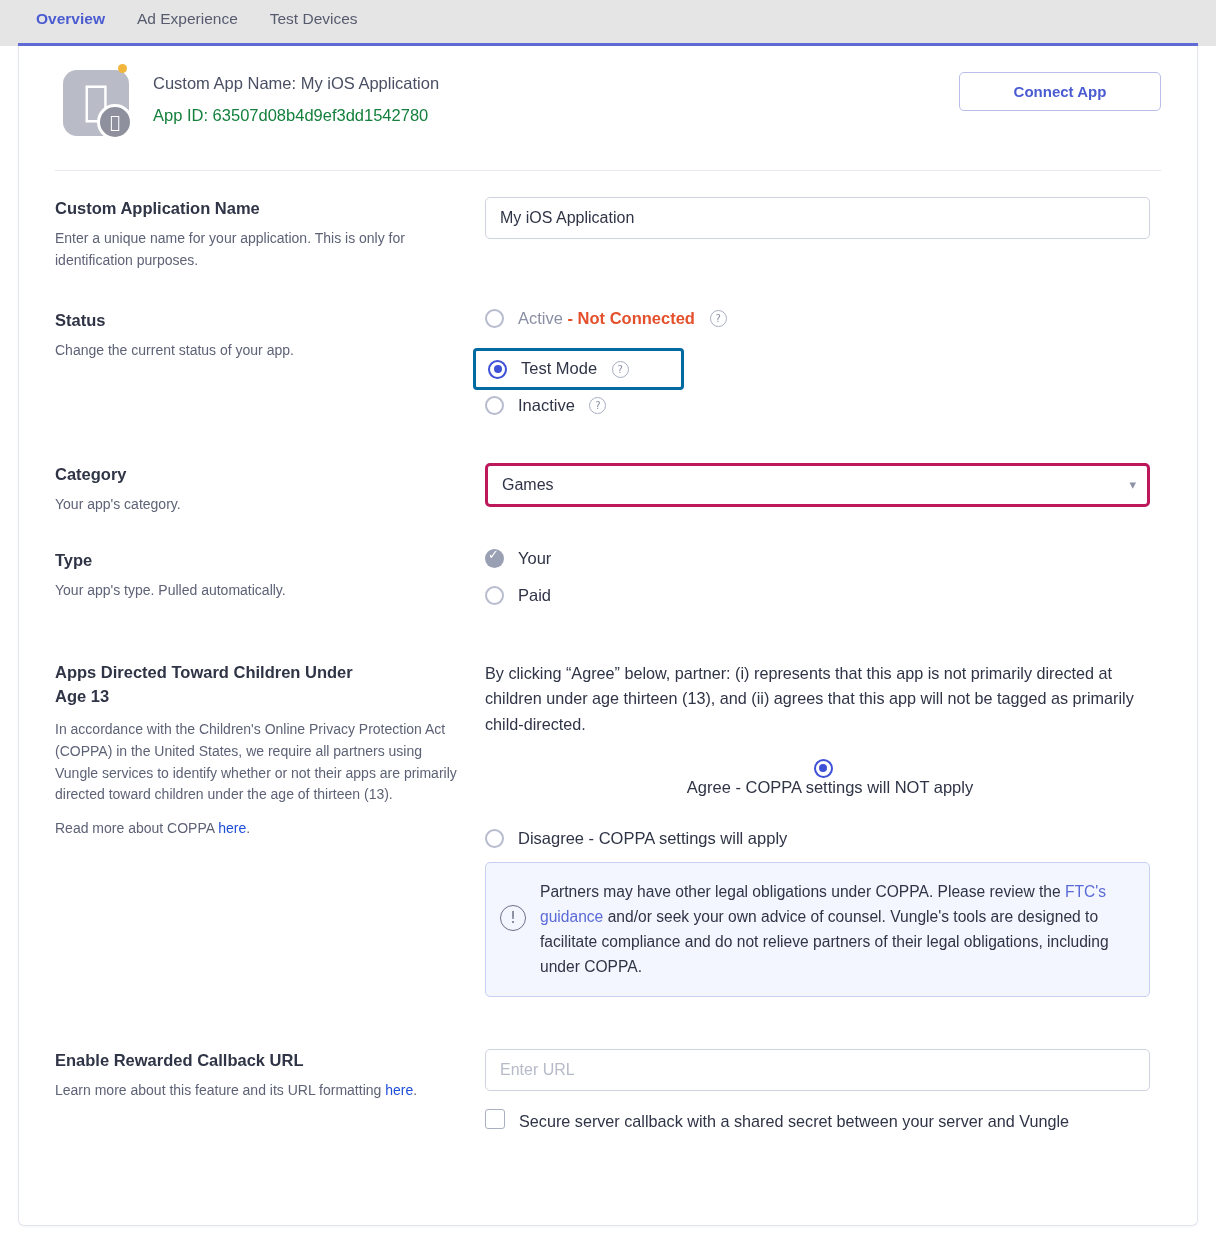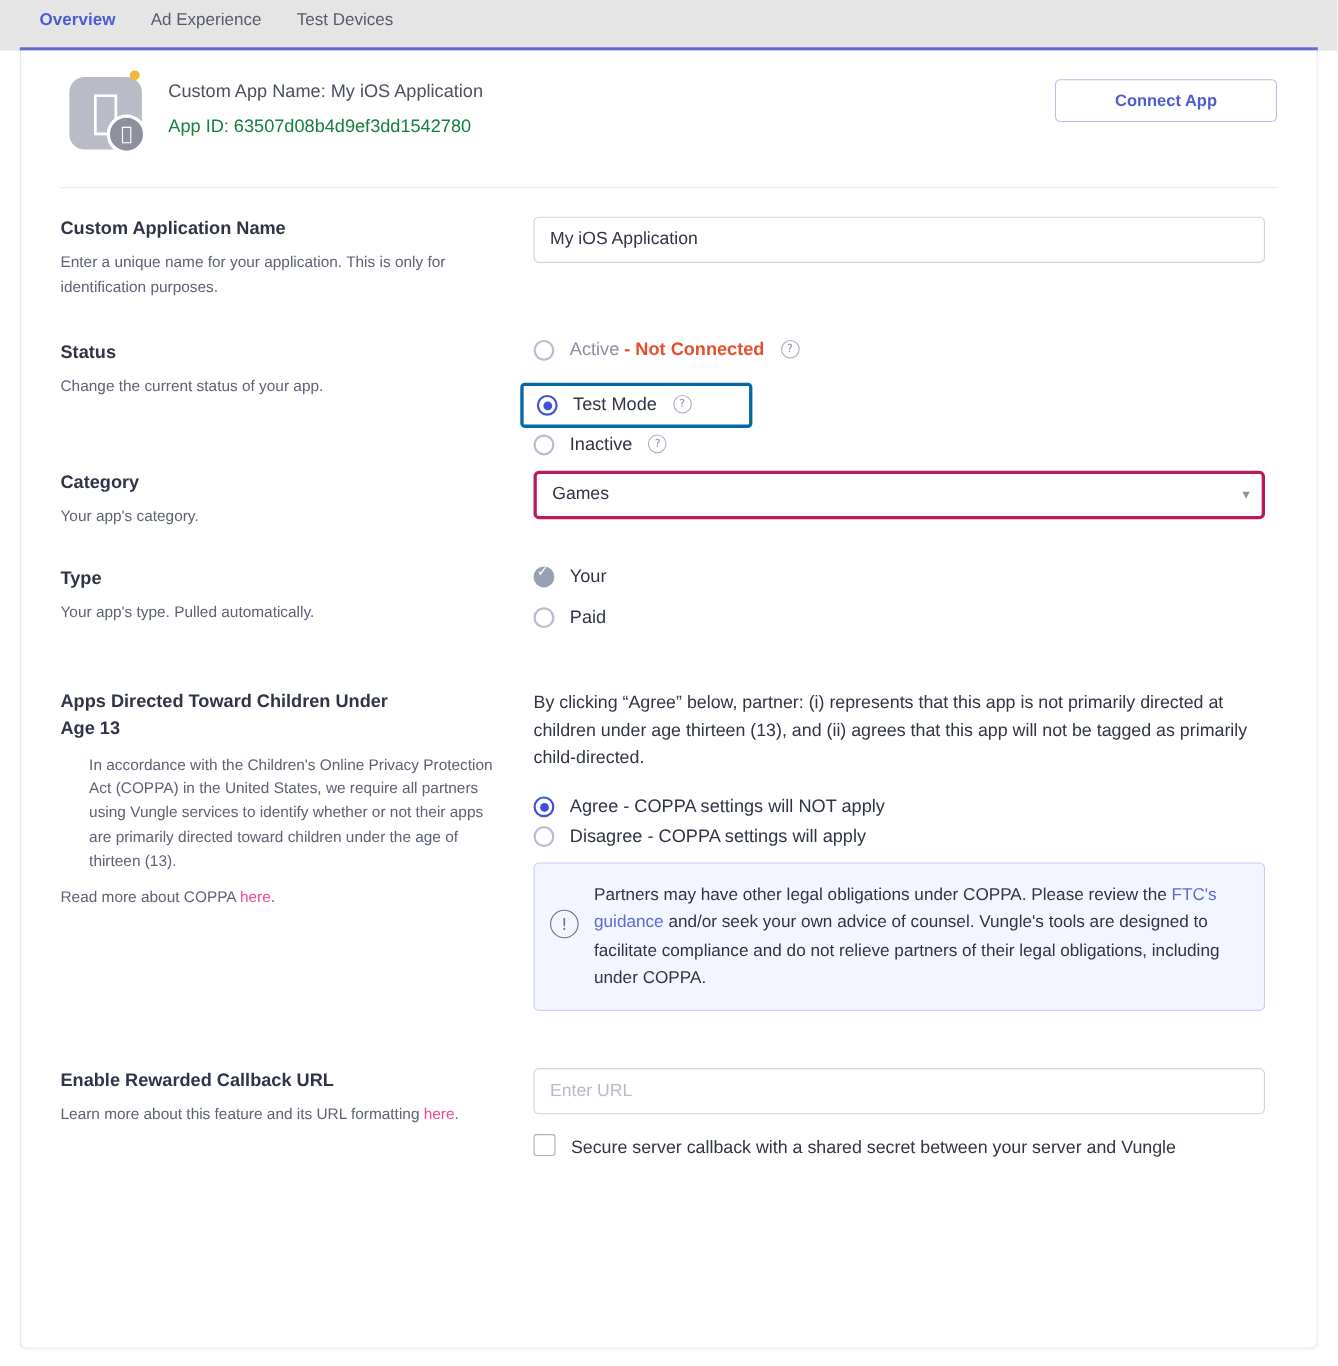--- a/index.html
+++ b/index.html
@@ -187,21 +187,21 @@
     color: #2f3446;
     margin-bottom: 7px;
     line-height: 1.45;
   }
   .lbl-desc {
     font-size: 14px;
     color: #5d6276;
     line-height: 1.55;
   }
   .lbl-desc a, .inline-link {
-    color: #ec4899;
+    color: #1d4ed8;
     text-decoration: none;
   }
 
   .txt-input {
     width: 665px;
     height: 42px;
     box-sizing: border-box;
     border: 1px solid #cfd3e0;
     border-radius: 5px;
     padding: 0 14px;
@@ -457,21 +457,21 @@
             <span class="radio"></span>
             <span class="opt-text">
               <span>Inactive</span>
               <span class="help-q">?</span>
             </span>
           </div>
 
         </div>
       </div>
 
-      <div class="row" style="">
+      <div class="row" style="margin-top:34px;">
         <div class="row-label">
           <div class="lbl-title">Category</div>
           <div class="lbl-desc">Your app's category.</div>
         </div>
         <div class="row-field">
           <div class="select-wrap">
             <div class="select-box">
               <span>Games</span>
             </div>
             <span class="select-caret">▾</span>
@@ -492,29 +492,29 @@
           <div class="opt">
             <span class="radio"></span>
             <span class="opt-text">Paid</span>
           </div>
         </div>
       </div>
 
       <div class="row" style="margin-top:42px;">
         <div class="row-label">
           <div class="lbl-title" style="max-width:330px;">Apps Directed Toward Children Under Age 13</div>
-          <div class="lbl-desc" style="margin-top:10px;margin-left:26px;">In accordance with the Children's Online Privacy Protection Act (COPPA) in the United States, we require all partners using Vungle services to identify whether or not their apps are primarily directed toward children under the age of thirteen (13).</div>
+          <div class="lbl-desc" style="margin-top:10px;">In accordance with the Children's Online Privacy Protection Act (COPPA) in the United States, we require all partners using Vungle services to identify whether or not their apps are primarily directed toward children under the age of thirteen (13).</div>
           <div class="lbl-desc" style="margin-top:12px;">
             <span>Read more about COPPA </span><a class="inline-link" href="#">here</a><span>.</span>
           </div>
         </div>
         <div class="row-field">
           <div class="para">By clicking “Agree” below, partner: (i) represents that this app is not primarily directed at children under age thirteen (13), and (ii) agrees that this app will not be tagged as primarily child-directed.</div>
 
-          <div class="opt" style="margin-bottom:8px;">
+          <div class="opt" style="margin-bottom:32px;flex-direction:column;">
             <span class="radio checked"></span>
             <span class="opt-text">Agree - COPPA settings will NOT apply</span>
           </div>
           <div class="opt">
             <span class="radio"></span>
             <span class="opt-text">Disagree - COPPA settings will apply</span>
           </div>
 
           <div class="notice">
             <span class="notice-icon">!</span>

